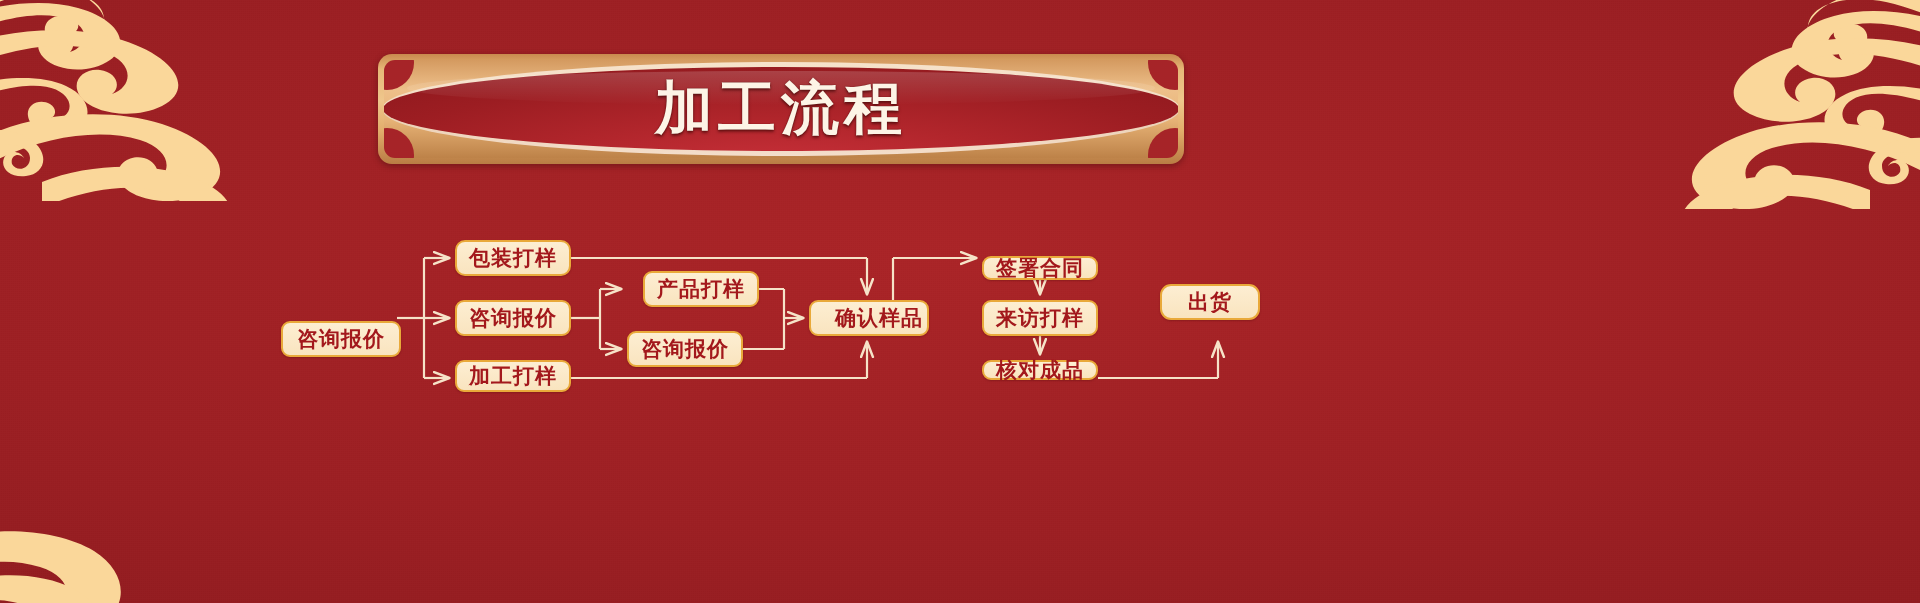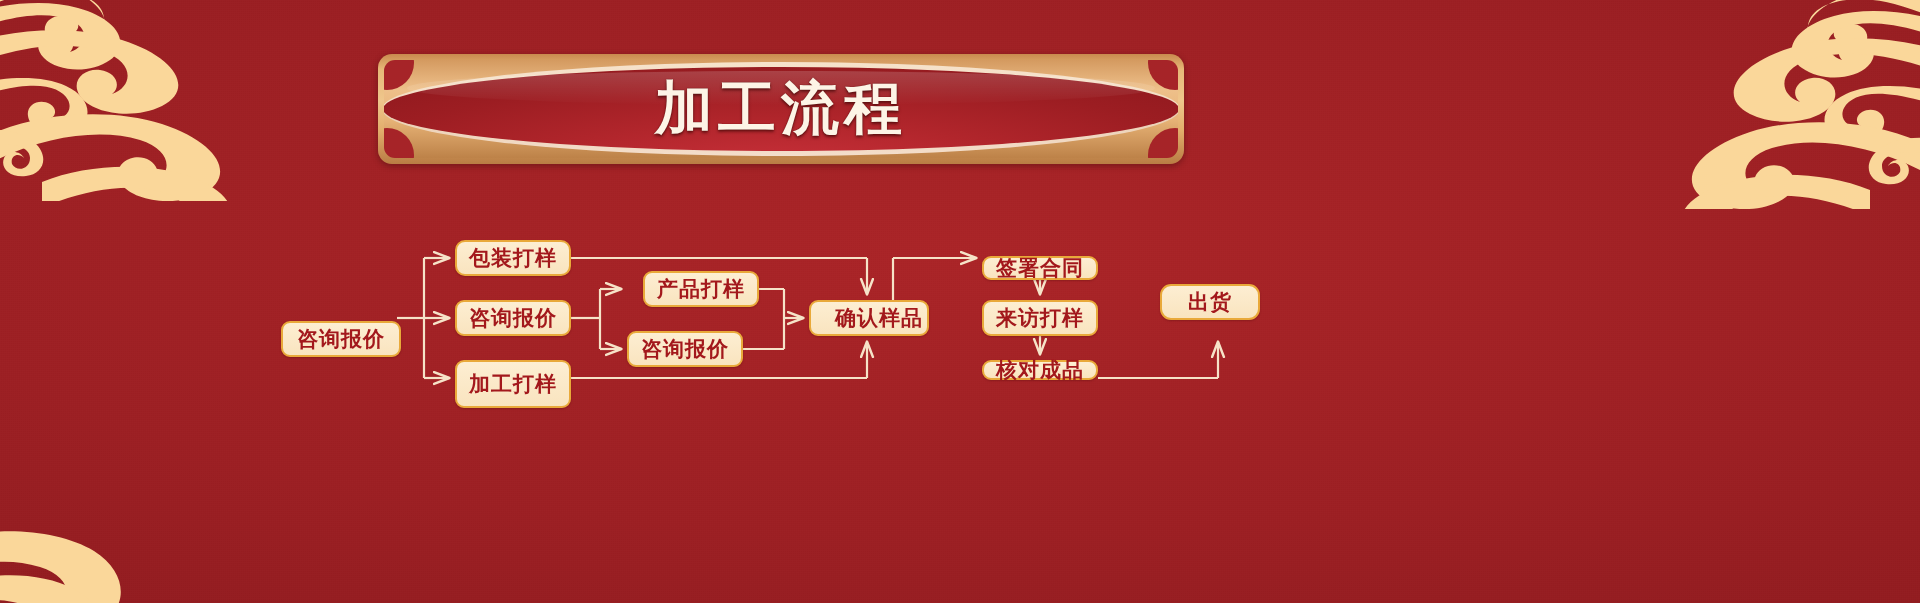--- a/index.html
+++ b/index.html
@@ -208,21 +208,21 @@
       <path d="M1040,336 V354" marker-end="url(#ar)"></path>
 
       <path d="M1098,378 H1218"></path>
       <path d="M1218,378 V342" marker-end="url(#ar)"></path>
     </g>
   </svg>
 
   <div class="node" style="left:281px;top:300px;width:120px;height:36px;margin-top:21px;">咨询报价</div>
   <div class="node" style="left:455px;top:240px;width:116px;height:36px;border-radius:10px;">包装打样</div>
   <div class="node" style="left:455px;top:300px;width:116px;height:36px;">咨询报价</div>
-  <div class="node" style="left:455px;top:360px;width:116px;height:48px;">加工打样</div>
+  <div class="node" style="left:455px;top:360px;width:116px;height:32px;">加工打样</div>
   <div class="node" style="left:627px;top:271px;width:116px;height:36px;margin-left:16px;">产品打样</div>
   <div class="node" style="left:627px;top:331px;width:116px;height:36px;">咨询报价</div>
   <div class="node" style="left:809px;top:300px;width:120px;height:36px;padding-left:20px;">确认样品</div>
   <div class="node" style="left:982px;top:256px;width:116px;height:24px;">签署合同</div>
   <div class="node" style="left:982px;top:300px;width:116px;height:36px;">来访打样</div>
   <div class="node" style="left:982px;top:360px;width:116px;height:20px;">核对成品</div>
   <div class="node" style="left:1160px;top:284px;width:100px;height:36px;border-radius:11px;">出货</div>
 </div>
 
 </body></html>

